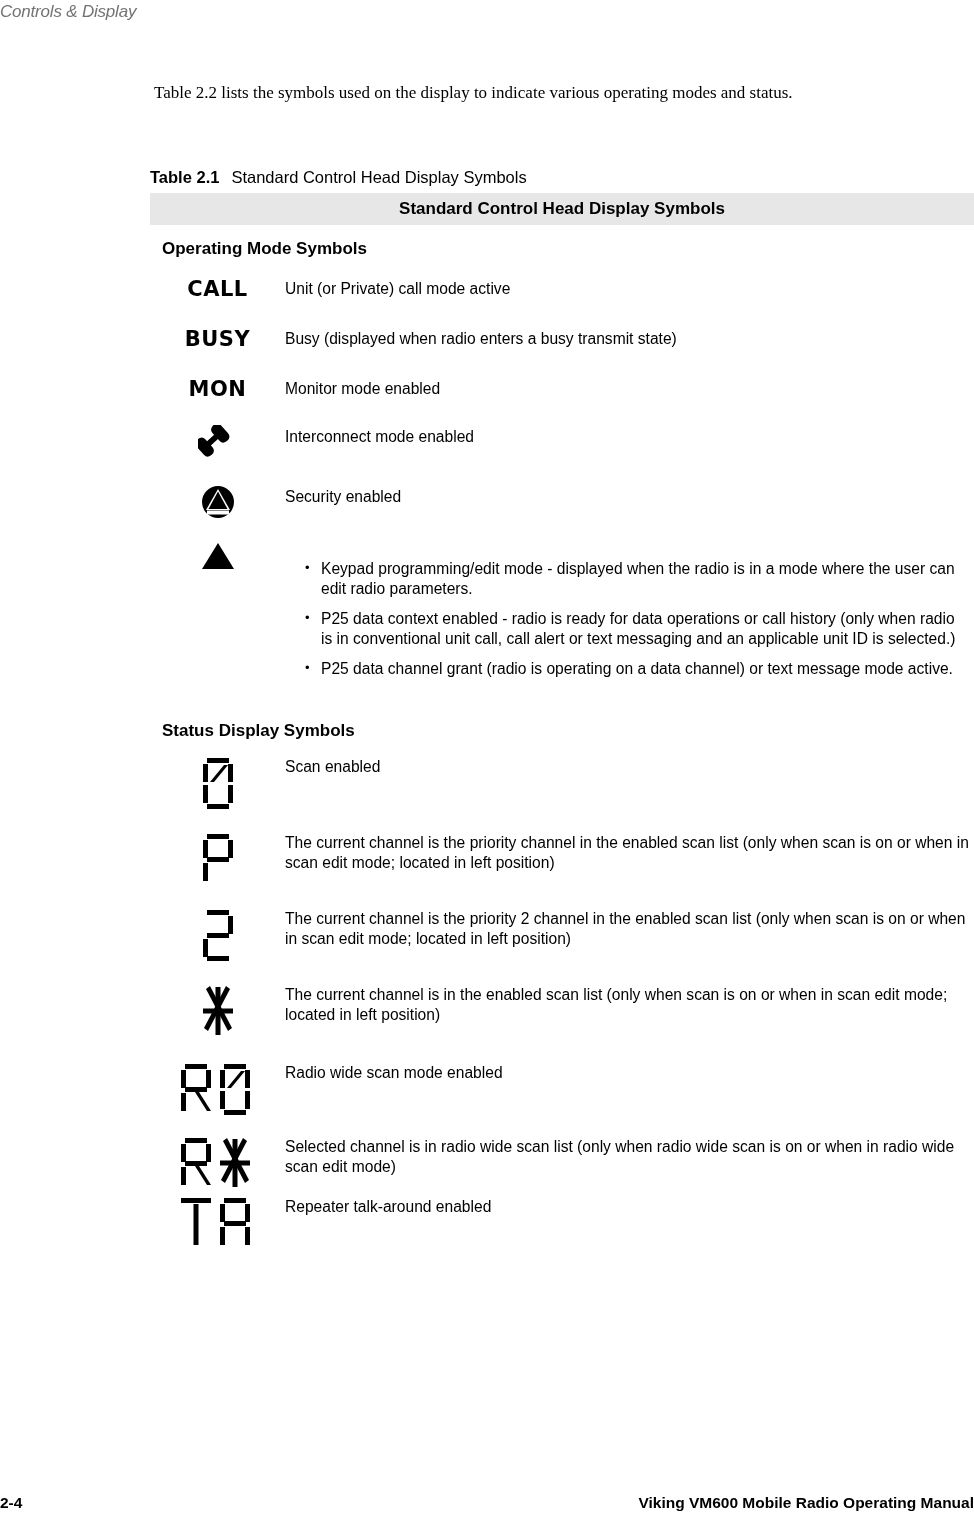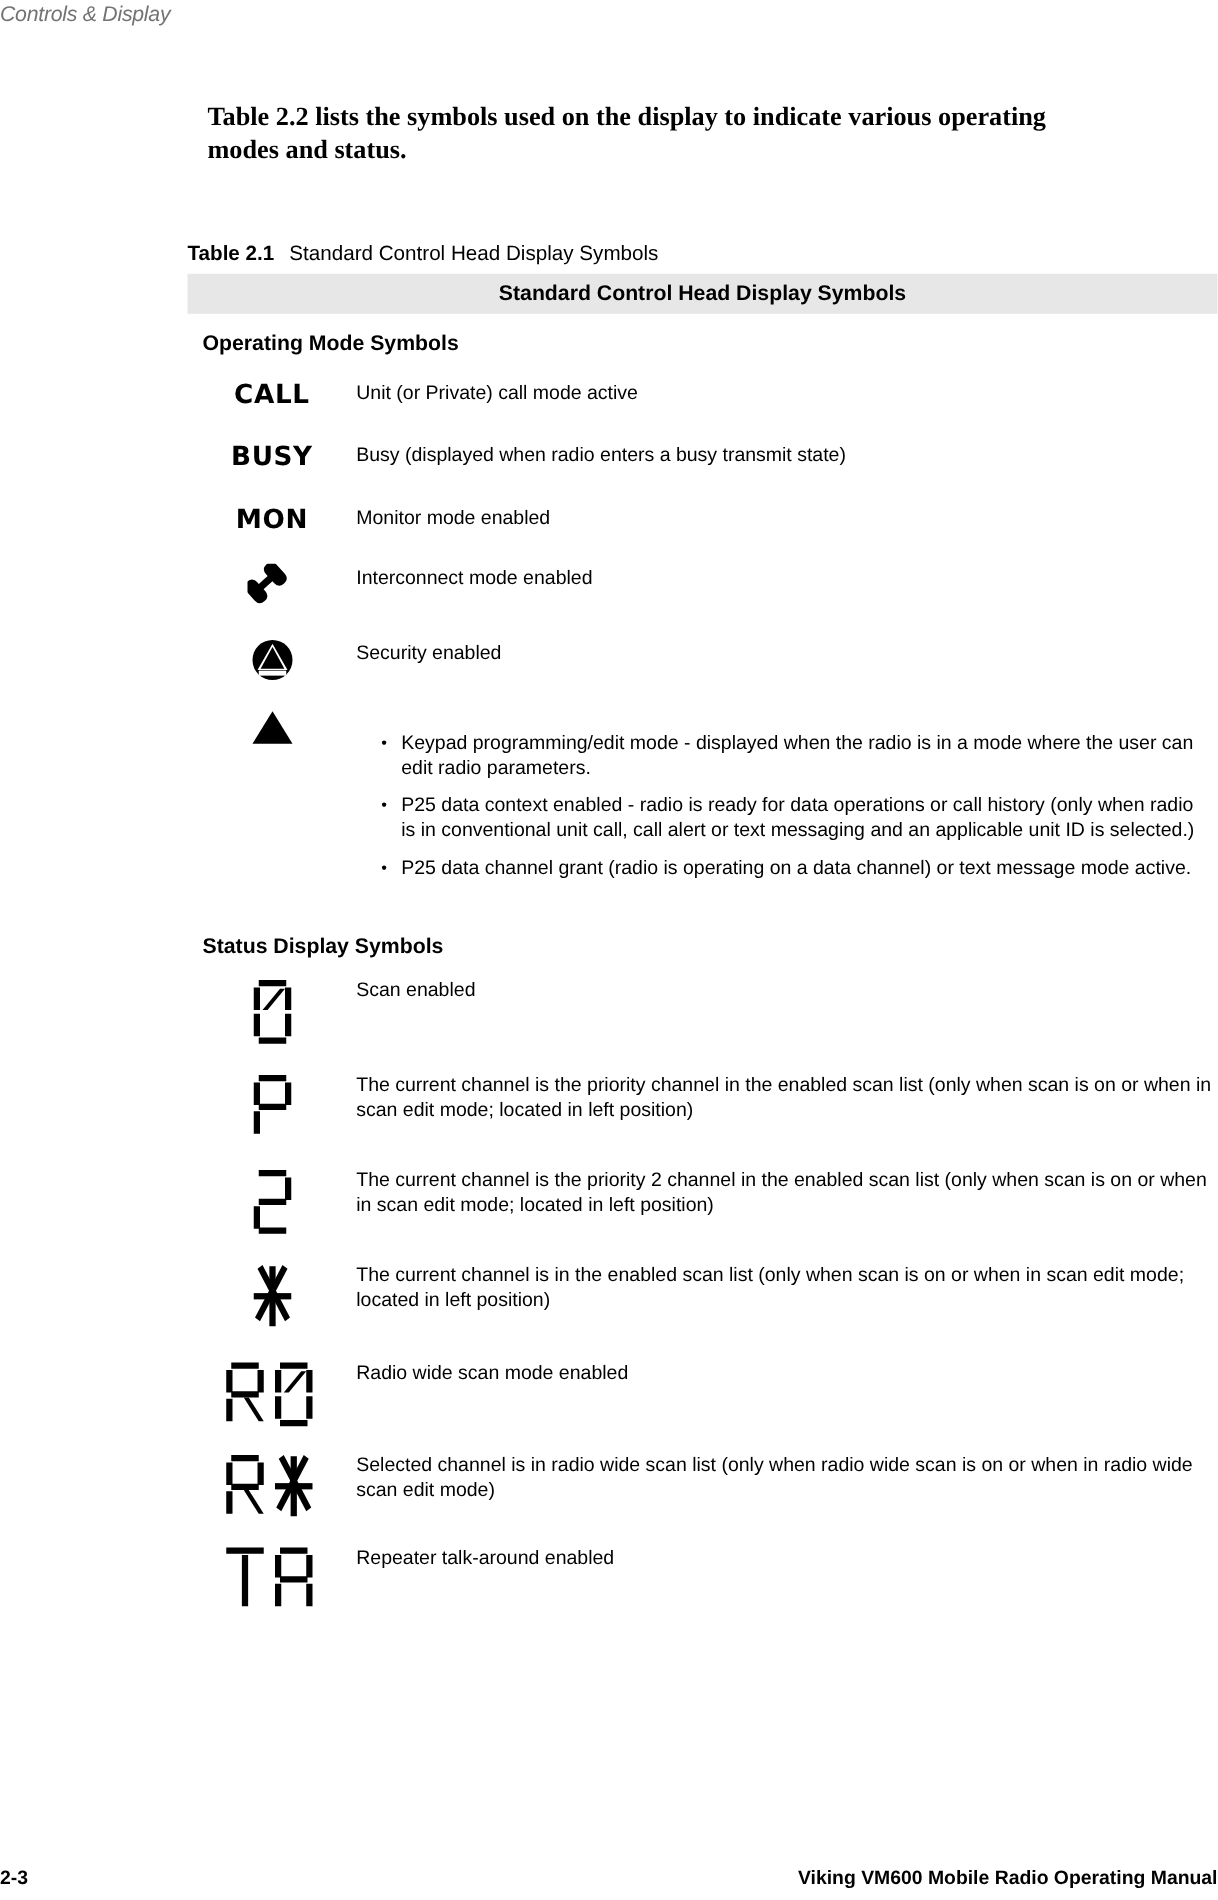--- a/index.html
+++ b/index.html
@@ -32,25 +32,24 @@
   
   .content {
     position: absolute;
     left: 150px;
     top: 80px;
     width: 824px;
   }
 
   .intro {
     font-family: "Liberation Serif", serif;
-    font-size: 21px;
+    font-size: 17px;
     line-height: 26px;
     width: 690px;
-    margin: 0 0 0 16px;
-    font-weight: bold;
+    margin: 0 0 0 4px;
   }
 
   
   .table-caption {
     margin-top: 62px;
     font-size: 16.5px;
     white-space: nowrap;
   }
   .table-caption .cap-label {
     font-weight: bold;
@@ -166,21 +165,21 @@
   .r-phone  { margin-top: 22px; }
   .r-sec    { margin-top: 22px; }
   .r-tri    { margin-top: 20px; }
 
   .r-scan   { margin-top: 8px; }
   .r-p      { margin-top: 16px; }
   .r-2      { margin-top: 16px; }
   .r-star   { margin-top: 16px; }
   .r-r0     { margin-top: 18px; }
   .r-rstar  { margin-top: 14px; }
-  .r-ta     { margin-top: 14px; }
+  .r-ta     { }
 
   svg { display: block; }
 </style>
 </head>
 <body>
 
 <div class="page-header">
   <span>Controls &amp; Display</span>
 </div>
 
@@ -404,15 +403,15 @@
           </svg>
         </span>
       </div>
       <div class="desc-cell">Repeater talk-around enabled</div>
     </div>
 
   </div>
 </div>
 
 <div class="page-footer">
-  <span class="pagenum">2-3</span>
+  <span class="pagenum">2-4</span>
   <span class="manual">Viking VM600 Mobile Radio Operating Manual</span>
 </div>
 
 </body></html>

